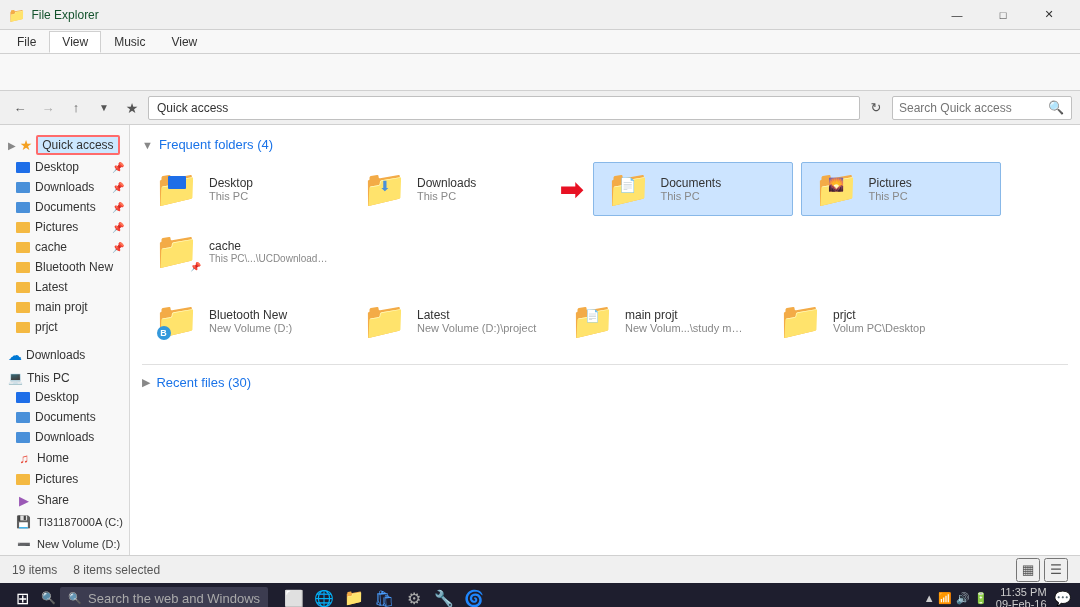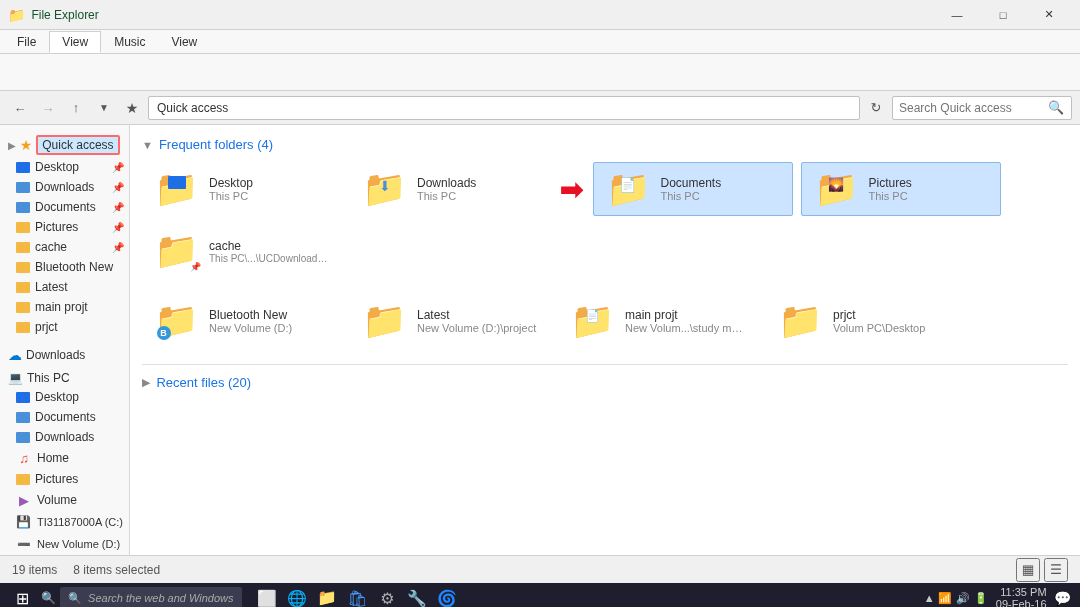--- a/index.html
+++ b/index.html
@@ -352,21 +352,21 @@
     <div class="sidebar-item sidebar-indent-1">
       <span class="sidebar-icon" style="color:#e74c3c; font-size:13px;">♫</span>
       <span>Home</span>
     </div>
     <div class="sidebar-item sidebar-indent-1">
       <span class="sidebar-icon" style="background:#f4b942; width:14px; height:11px; border-radius:1px;"></span>
       <span>Pictures</span>
     </div>
     <div class="sidebar-item sidebar-indent-1">
       <span class="sidebar-icon" style="color:#9b59b6; font-size:13px;">▶</span>
-      <span>Volume</span>
+      <span>Share</span>
     </div>
     <div class="sidebar-item sidebar-indent-1">
       <span class="sidebar-icon" style="color:#555; font-size:12px;">💾</span>
       <span style="font-size:11px;">TI31187000A (C:)</span>
     </div>
     <div class="sidebar-item sidebar-indent-1">
       <span class="sidebar-icon" style="color:#555; font-size:11px;">➖</span>
       <span style="font-size:11px;">New Volume (D:)</span>
     </div>
 
@@ -499,42 +499,42 @@
           <div class="folder-item-path">Volum PC\Desktop</div>
         </div>
       </div>
 
     </div>
 
     <hr style="border: none; border-top: 1px solid #e0e0e0; margin: 4px 0 10px 0;">
 
     <div class="recent-header">
       <span style="font-size:11px; color:#888;">▶</span>
-      <span>Recent files (20)</span>
+      <span>Recent files (30)</span>
     </div>
 
   </div>
 </div>
 
 <div class="status-bar">
   <span>19 items</span>
   <span>8 items selected</span>
   <div class="status-right">
     <button class="view-btn" title="Large icons">▦</button>
     <button class="view-btn" title="Details">☰</button>
   </div>
 </div>
 
 <div class="taskbar">
   <div style="display:flex; align-items:center; gap:4px;">
     <span style="color:white; font-size:16px; cursor:pointer; padding:0 8px;">⊞</span>
     <span style="color:#888; font-size:12px;">🔍</span>
     <div class="taskbar-search">
       <span style="color:#aaa; font-size:11px;">🔍</span>
-      <span style="color:#aaa; font-size:11px;font-style:italic;">Search the web and Windows</span>
+      <span style="color:#aaa; font-size:13px;">Search the web and Windows</span>
     </div>
   </div>
 
   <div class="taskbar-apps">
     <div class="taskbar-app" title="Task View">⬜</div>
     <div class="taskbar-app" style="color:#3498db;">🌐</div>
     <div class="taskbar-app active">📁</div>
     <div class="taskbar-app" style="color:#4a9eff;">🛍</div>
     <div class="taskbar-app" style="color:#aaa;">⚙</div>
     <div class="taskbar-app" style="color:#aaa;">🔧</div>

